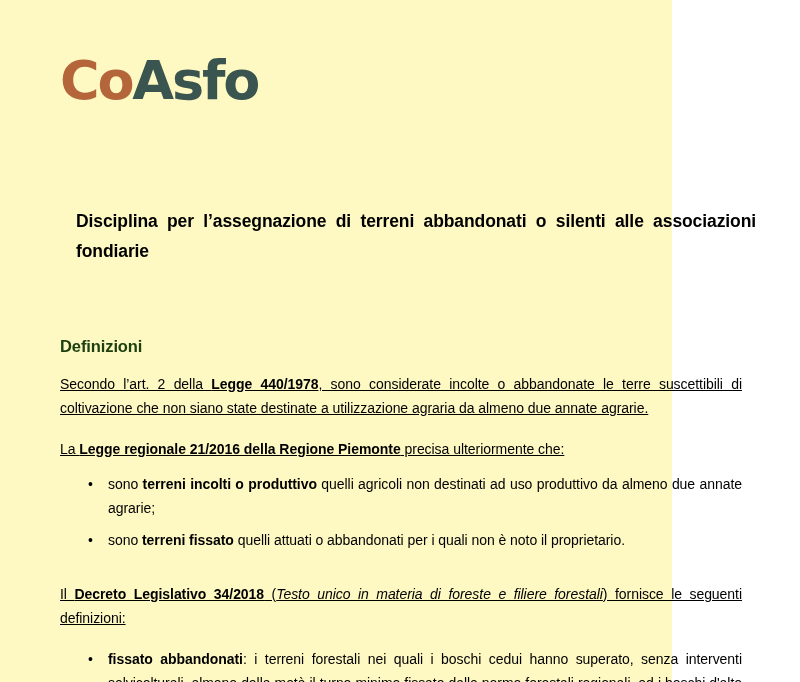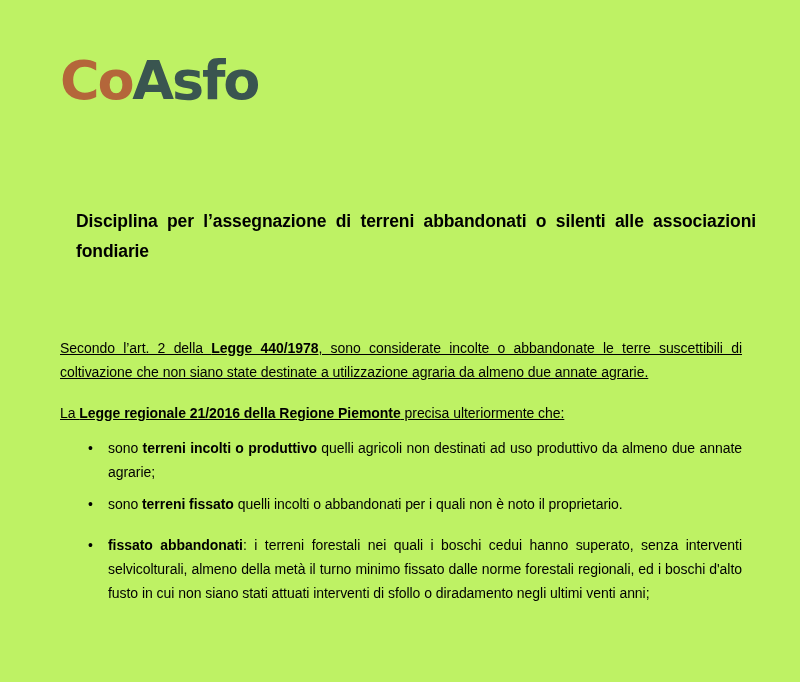--- a/index.html
+++ b/index.html
@@ -12,25 +12,25 @@
     width: 800px;
     height: 682px;
     overflow: hidden;
     font-family: "Liberation Sans", "DejaVu Sans", sans-serif;
     color: #000000;
     -webkit-font-smoothing: antialiased;
   }
 
   .page {
     position: relative;
-    width: 800px;
+    width: 672px;
     height: 682px;
     box-sizing: border-box;
     padding: 0 60px;
-    background: #bef264;
+    background: #fef9c3;
   }
 
   
   .logo-block {
     position: absolute;
     left: 60px;
     top: 52px;
     width: 230px;
     user-select: none;
   }
@@ -152,34 +152,36 @@
 <div class="page">
 
   <div class="logo-block">
     <div class="logo-wordmark"><span class="logo-co">Co</span><span class="logo-asfo">Asfo</span></div>
   </div>
 
   <h1 class="doc-title">Disciplina per l’assegnazione di terreni abbandonati o silenti alle associazioni fondiarie</h1>
 
   <div class="content">
 
+    <h2 class="section-heading">Definizioni</h2>
 
     <p class="para"><span>Secondo l’art. 2 della </span><b>Legge 440/1978</b><span>, sono considerate incolte o abbandonate le terre suscettibili di coltivazione che non siano state destinate a utilizzazione agraria da almeno due annate agrarie.</span></p>
 
     <p class="para tight"><span>La </span><b>Legge regionale 21/2016 della Regione Piemonte</b><span> precisa ulteriormente che:</span></p>
 
     <ul class="bullets">
       <li>
         <span class="bullet-dot">•</span><span>sono </span><b>terreni incolti o produttivo</b><span> quelli agricoli non destinati ad uso produttivo da almeno due annate agrarie;</span>
       </li>
       <li>
-        <span class="bullet-dot">•</span><span>sono </span><b>terreni fissato</b><span> quelli incolti o abbandonati per i quali non è noto il proprietario.</span>
+        <span class="bullet-dot">•</span><span>sono </span><b>terreni fissato</b><span> quelli attuati o abbandonati per i quali non è noto il proprietario.</span>
       </li>
     </ul>
 
+    <p class="para" style="margin-top:30px;"><span>Il </span><b>Decreto Legislativo 34/2018</b><span> (</span><i>Testo unico in materia di foreste e filiere forestali</i><span>) fornisce le seguenti definizioni:</span></p>
 
     <ul class="bullets last">
       <li>
         <span class="bullet-dot">•</span><span></span><b>fissato abbandonati</b><span>: i terreni forestali nei quali i boschi cedui hanno superato, senza interventi selvicolturali, almeno della metà il turno minimo fissato dalle norme forestali regionali, ed i boschi d'alto fusto in cui non siano stati attuati interventi di sfollo o diradamento negli ultimi venti anni;</span>
       </li>
     </ul>
 
   </div>
 </div>
 

